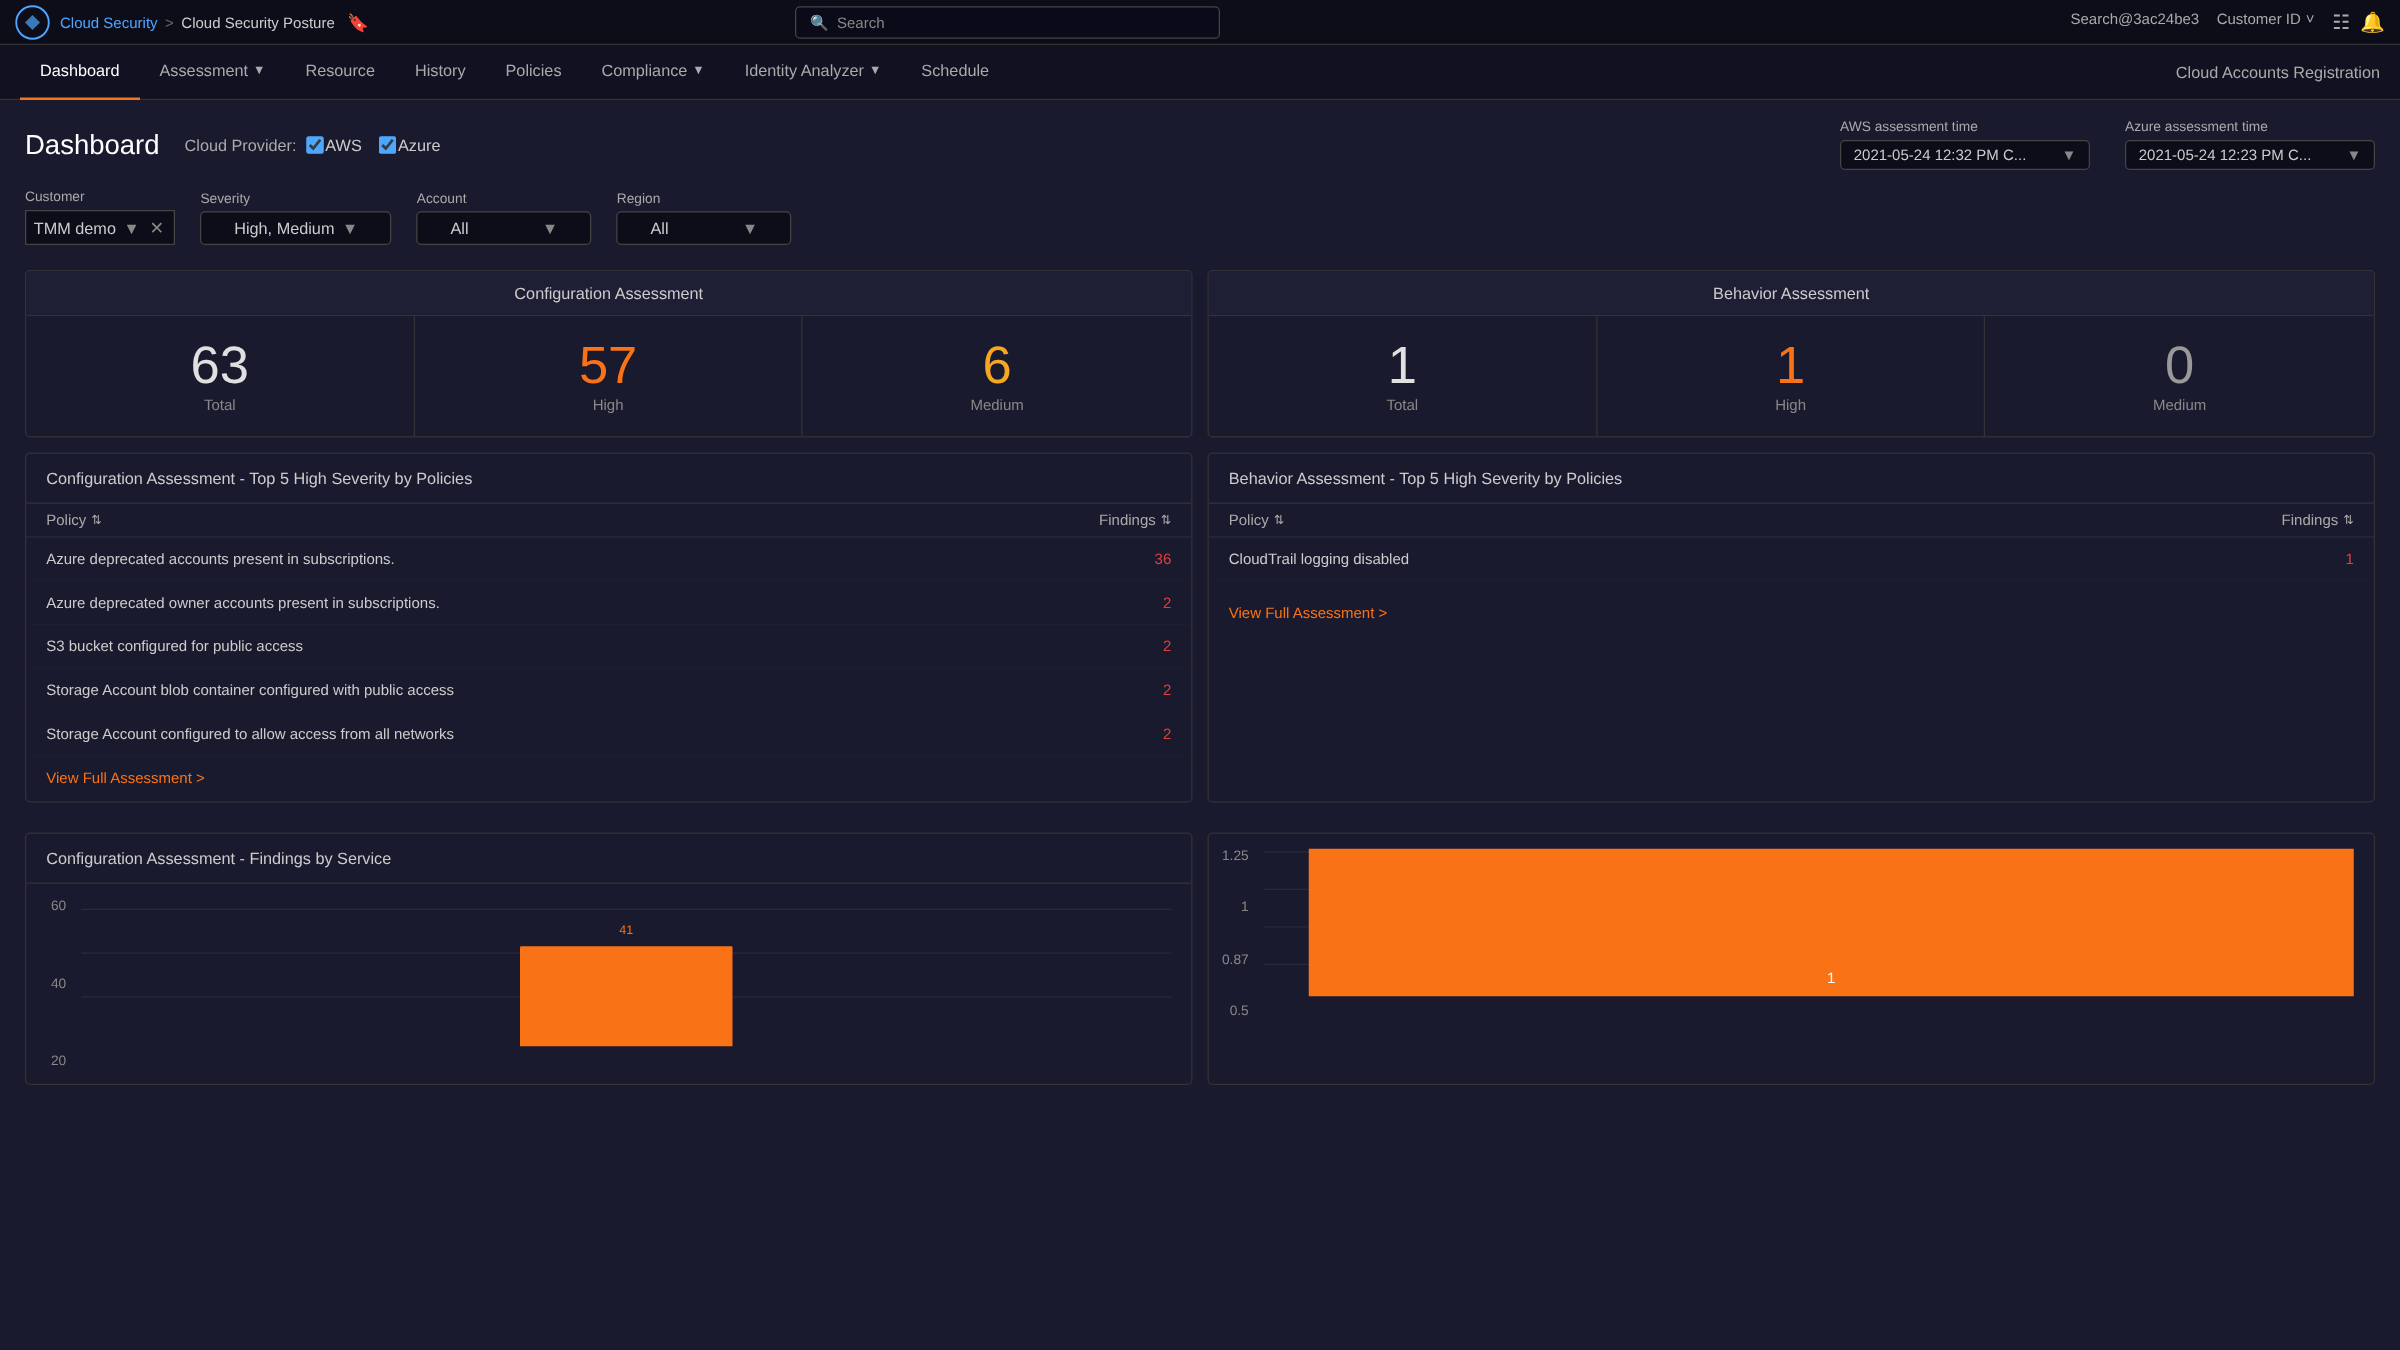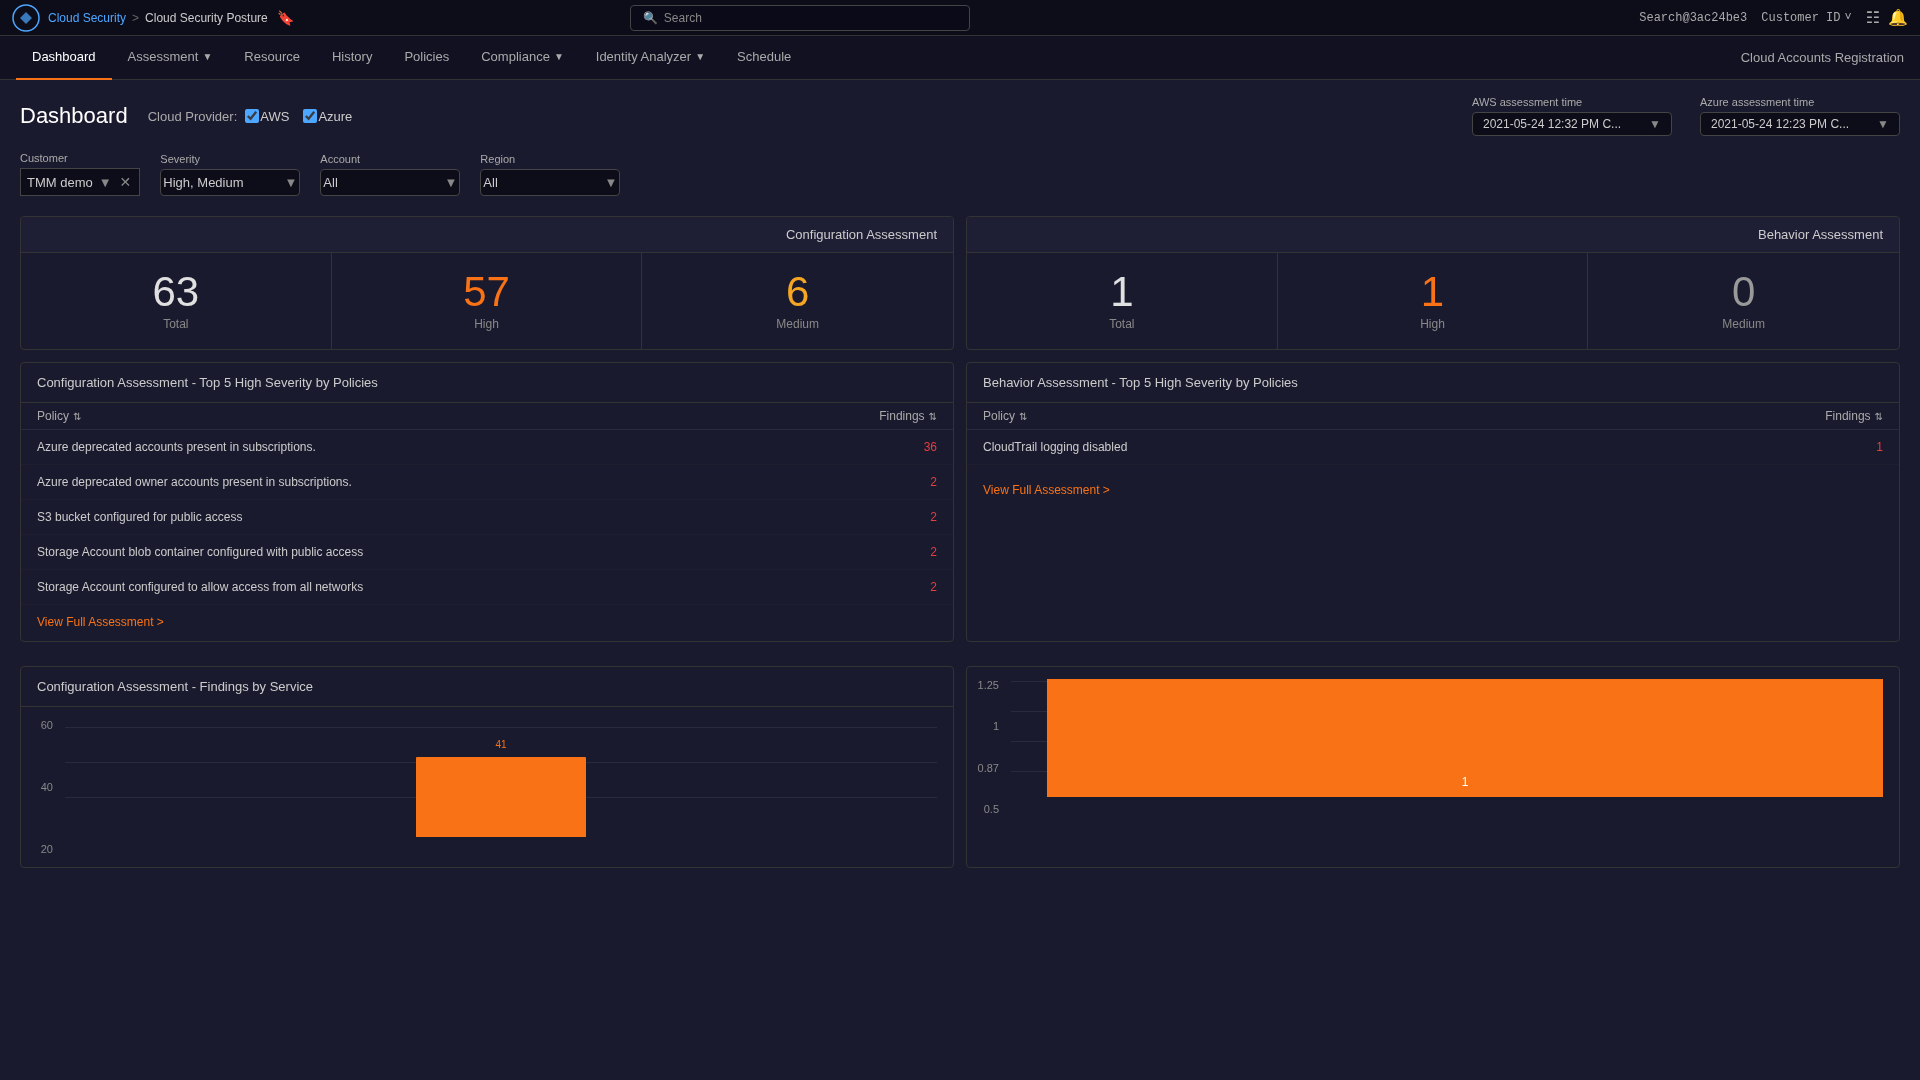--- a/index.html
+++ b/index.html
@@ -9,21 +9,21 @@
     .topbar { background: #0d0d1a; display: flex; align-items: center; height: 36px; padding: 0 12px; border-bottom: 1px solid #333; }
     .topbar-logo { width: 28px; height: 28px; margin-right: 8px; }
     .topbar-logo svg { width: 28px; height: 28px; }
     .topbar-breadcrumb { display: flex; align-items: center; gap: 6px; font-size: 12px; color: #4da6ff; }
     .topbar-breadcrumb .sep { color: #666; }
     .topbar-breadcrumb .current { color: #ccc; }
     .bookmark-icon { color: #666; font-size: 14px; margin-left: 4px; }
     .search-bar { margin: 0 auto; display: flex; align-items: center; background: #0a0a18; border: 1px solid #444; border-radius: 4px; padding: 0 12px; height: 26px; width: 340px; gap: 6px; cursor: text; }
     .search-bar span { color: #888; font-size: 12px; }
     .search-icon { color: #888; font-size: 12px; }
-    .topbar-right { display: flex; align-items: center; gap: 14px; margin-left: auto; font-family: Liberation Mono, monospace; }
+    .topbar-right { display: flex; align-items: flex-start; gap: 14px; margin-left: auto; }
     .topbar-user { font-size: 12px; color: #aaa; }
     .topbar-customer { font-size: 12px; color: #aaa; display: flex; align-items: center; gap: 4px; }
     .topbar-icons { display: flex; gap: 8px; }
     .topbar-icon { color: #aaa; font-size: 16px; cursor: pointer; }
 
     
     .navbar { background: #111122; display: flex; align-items: center; height: 44px; padding: 0 16px; border-bottom: 1px solid #333; }
     .nav-item { padding: 0 16px; height: 44px; display: flex; align-items: center; gap: 4px; font-size: 13px; color: #aaa; cursor: pointer; position: relative; border-bottom: 2px solid transparent; }
     .nav-item.active { color: #fff; border-bottom: 2px solid #f97316; }
     .nav-item .chevron { font-size: 10px; }
@@ -42,30 +42,30 @@
     .dash-header-right { margin-left: auto; display: flex; gap: 28px; align-items: flex-end; }
     .assessment-time { display: flex; flex-direction: column; gap: 4px; }
     .assessment-time-label { font-size: 11px; color: #aaa; }
     .assessment-time-value { background: #0d0d1a; border: 1px solid #444; border-radius: 4px; padding: 4px 10px; font-size: 12px; color: #ccc; display: flex; align-items: center; gap: 8px; min-width: 200px; }
     .assessment-time-value .dropdown-arrow { color: #888; margin-left: auto; }
 
     
     .filters { display: flex; gap: 20px; margin-bottom: 20px; align-items: flex-end; }
     .filter-group { display: flex; flex-direction: column; gap: 4px; }
     .filter-label { font-size: 11px; color: #aaa; }
-    .filter-select { background: #0d0d1a; border: 1px solid #444; border-radius: 4px; padding: 5px 2px; font-size: 13px; color: #ccc; display: flex; align-items: center; gap: 6px; min-width: 140px; cursor: pointer; }
+    .filter-select { background: #0d0d1a; border: 1px solid #444; border-radius: 4px; padding: 5px 26px; font-size: 13px; color: #ccc; display: flex; align-items: center; gap: 6px; min-width: 140px; cursor: pointer; }
     .filter-select .arrow { margin-left: auto; color: #888; }
     .filter-tag { background: #0d0d1a; border: 1px solid #444; border-radius: 0; padding: 5px 6px; display: flex; align-items: center; gap: 4px; }
     .filter-tag-text { font-size: 13px; color: #ccc; }
     .filter-tag-x { color: #888; cursor: pointer; font-size: 14px; padding: 0 2px; }
 
     
     .assessment-row { display: grid; grid-template-columns: 1fr 1fr; gap: 12px; margin-bottom: 12px; }
     .assessment-panel { border: 1px solid #333; border-radius: 4px; }
-    .panel-header { background: #1e1e35; padding: 10px 16px; font-size: 13px; color: #ccc; border-bottom: 1px solid #333; text-align: right; border-radius: 4px 4px 0 0; }
+    .panel-header { background: #1e1e35; padding: 10px 16px; font-size: 13px; color: #ccc; border-bottom: 1px solid #333; text-align: center; border-radius: 4px 4px 0 0; }
 
     
     .stats-row { display: grid; grid-template-columns: 1fr 1fr 1fr; }
     .stat-cell { border-right: 1px solid #333; padding: 18px 10px; text-align: center; }
     .stat-cell:last-child { border-right: none; }
     .stat-number { font-size: 42px; font-weight: 300; line-height: 1; }
     .stat-number.white { color: #e0e0e0; }
     .stat-number.orange { color: #f97316; }
     .stat-number.yellow { color: #f5a623; }
     .stat-number.gray { color: #999; }

